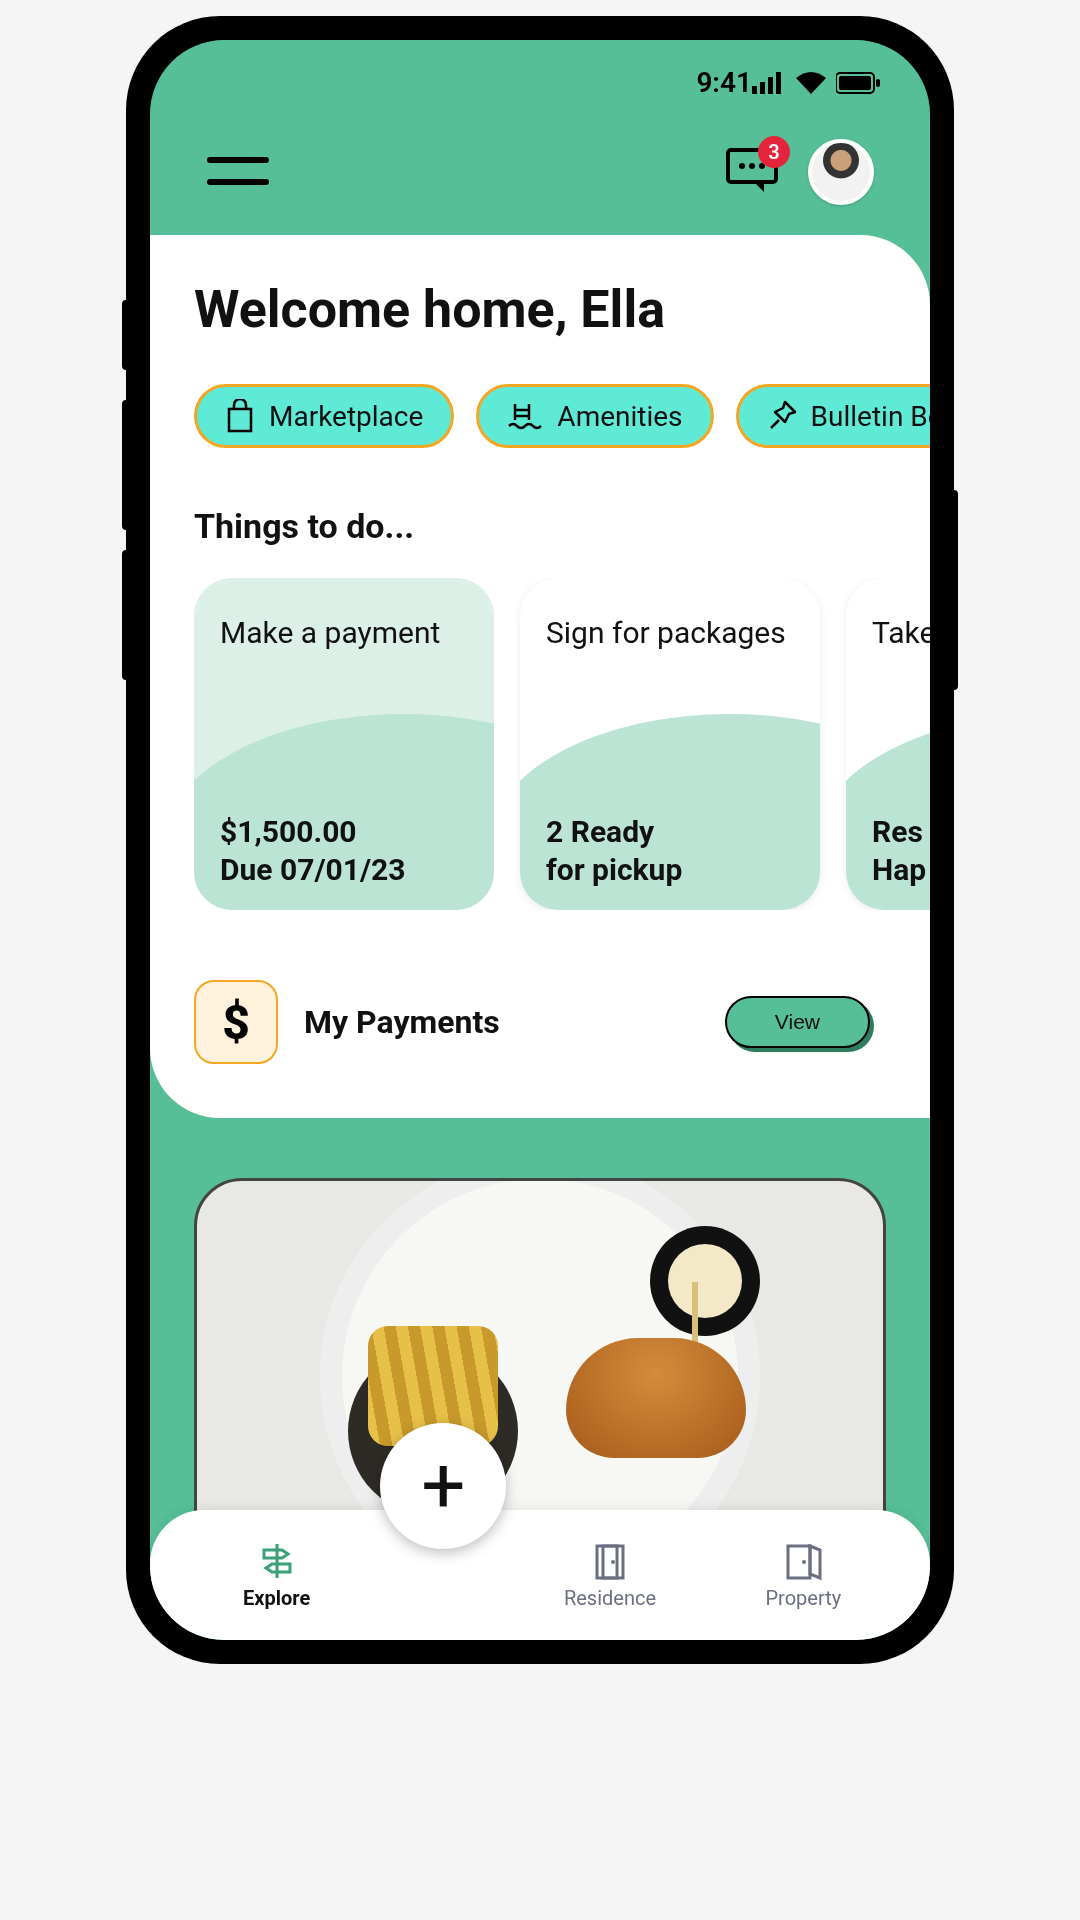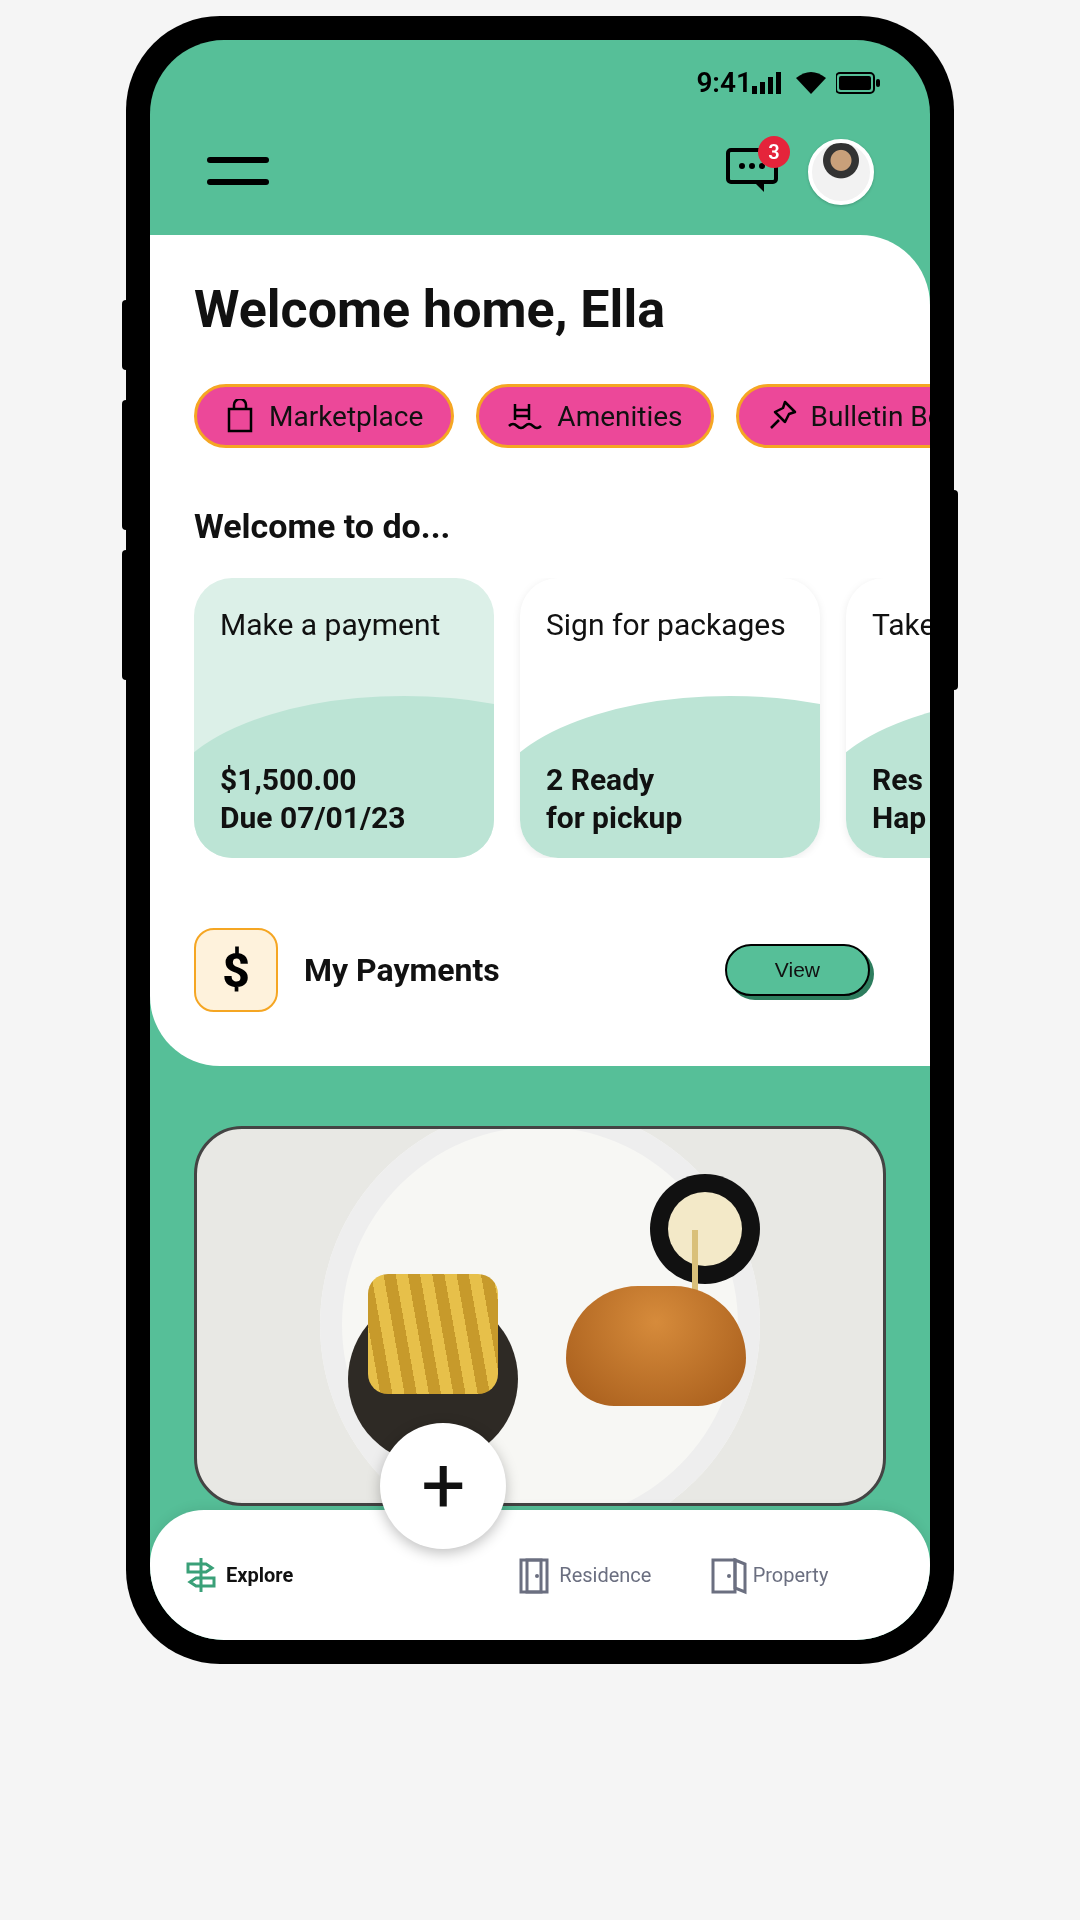--- a/index.html
+++ b/index.html
@@ -109,46 +109,46 @@
     margin-bottom: 58px;
   }
   .chip {
     display: flex;
     align-items: center;
     gap: 14px;
     border: 3px solid #F5A623;
     border-radius: 40px;
     padding: 12px 28px;
     cursor: pointer;
-    background: #ec4899;
+    background: #5eead4;
     white-space: nowrap;
   }
   .chip span { font-size: 28px; color: #111; }
   .section-title {
     font-size: 34px;
     font-weight: 700;
     color: #111;
     margin-bottom: 32px;
   }
   .todo-row {
     display: flex;
     gap: 26px;
     overflow: hidden;
     margin-bottom: 70px;
   }
   .todo-card {
     min-width: 300px;
     width: 300px;
-    height: 280px;
+    height: 332px;
     border-radius: 38px;
     background: #DCF0E8;
     position: relative;
     overflow: hidden;
     cursor: pointer;
-    padding: 28px 26px;
+    padding: 36px 26px;
   }
   .todo-card.light { background: #fff; box-shadow: 0 2px 8px rgba(0,0,0,0.08); }
   .todo-wave {
     position: absolute;
     bottom: -20px;
     left: -30px;
     width: 160%;
     height: 65%;
     background: #BCE4D5;
     border-radius: 50% 50% 0 0 / 60% 60% 0 0;
@@ -268,21 +268,21 @@
     border-radius: 54px 54px 0 0;
     display: flex;
     align-items: center;
     padding: 0 30px;
     z-index: 5;
     box-shadow: 0 -2px 12px rgba(0,0,0,.08);
   }
   .tab {
     flex: 1;
     display: flex;
-    flex-direction: row;
+    flex-direction: column;
     align-items: center;
     gap: 4px;
     cursor: pointer;
     color: #6b6f80;
     font-size: 20px;
   }
   .tab.active { color: #111; font-weight: 700; }
   .tab svg { width: 42px; height: 42px; }
   .fab-wrap { position: relative; width: 140px; }
   .fab {
@@ -375,21 +375,21 @@
           <span>Amenities</span>
         </div>
         <div class="chip">
           <svg width="30" height="32" viewBox="0 0 30 32">
               <path d="M18 2 l10 10 l-6 2 l-4 8 l-10 -10 l8 -4 z M12 20 l-8 8" stroke="#000" stroke-width="2.5" fill="none" stroke-linejoin="round"></path>
             </svg>
           <span>Bulletin Bo</span>
         </div>
       </div>
 
-      <div class="section-title">Welcome to do...</div>
+      <div class="section-title">Things to do...</div>
 
       <div class="todo-row">
         <div class="todo-card">
           <div class="todo-wave"></div>
           <div class="todo-title">Make a payment</div>
           <div class="todo-body">
             <div>$1,500.00</div>
             <div>Due 07/01/23</div>
           </div>
         </div>

